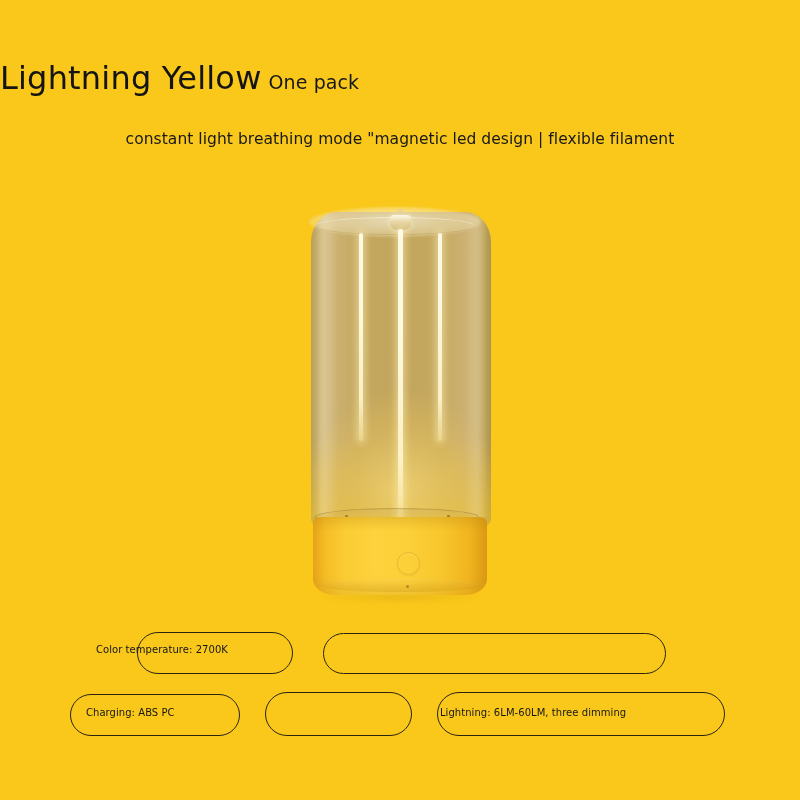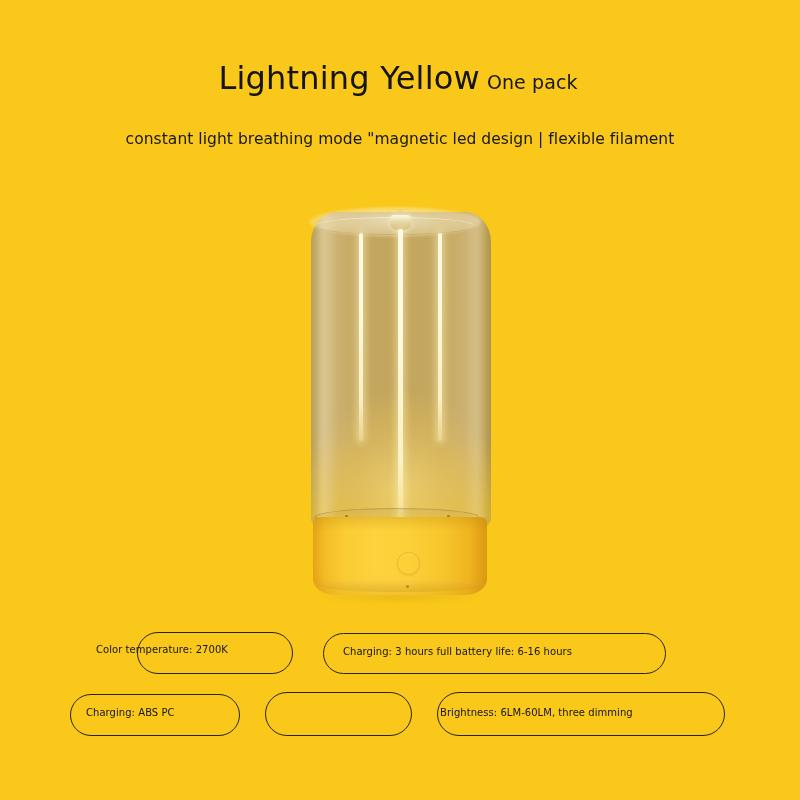--- a/index.html
+++ b/index.html
@@ -21,21 +21,21 @@
     background: #f9c81a;
     overflow: hidden;
   }
 
   
   .title-row {
     position: absolute;
     left: 0;
     top: 62px;
     width: 796px;
-    text-align: center;
+    text-align: left;
     white-space: nowrap;
     line-height: 1;
   }
   .title-main {
     font-family: "DejaVu Sans", sans-serif;
     font-size: 32px;
     font-weight: 400;
     color: #141414;
     letter-spacing: 0.2px;
   }
@@ -346,23 +346,22 @@
       <div class="power-dot"></div>
       <div class="base-bottom-edge"></div>
     </div>
 
   </div>
 
   <div class="pill" style="left:137px; top:632px; width:156px; height:42px;"></div>
   <div class="pill-text" style="left:96px;  top:645px;">Color temperature: 2700K</div>
 
   <div class="pill" style="left:323px; top:633px; width:343px; height:41px;"></div>
-  <div class="pill-text" style="left:343px; top:647px;">Charging: 3 hours full battery life: 6-16 hours</div>
 
   <div class="pill" style="left:70px;  top:694px; width:170px; height:42px;"></div>
   <div class="pill-text" style="left:86px;  top:708px;">Charging: ABS PC</div>
 
   <div class="pill" style="left:265px; top:692px; width:147px; height:44px;"></div>
 
   <div class="pill" style="left:437px; top:692px; width:288px; height:44px;"></div>
-  <div class="pill-text" style="left:440px; top:708px;">Brightness: 6LM-60LM, three dimming</div>
+  <div class="pill-text" style="left:440px; top:708px;">Lightning: 6LM-60LM, three dimming</div>
 
 </div>
 
 </body></html>

